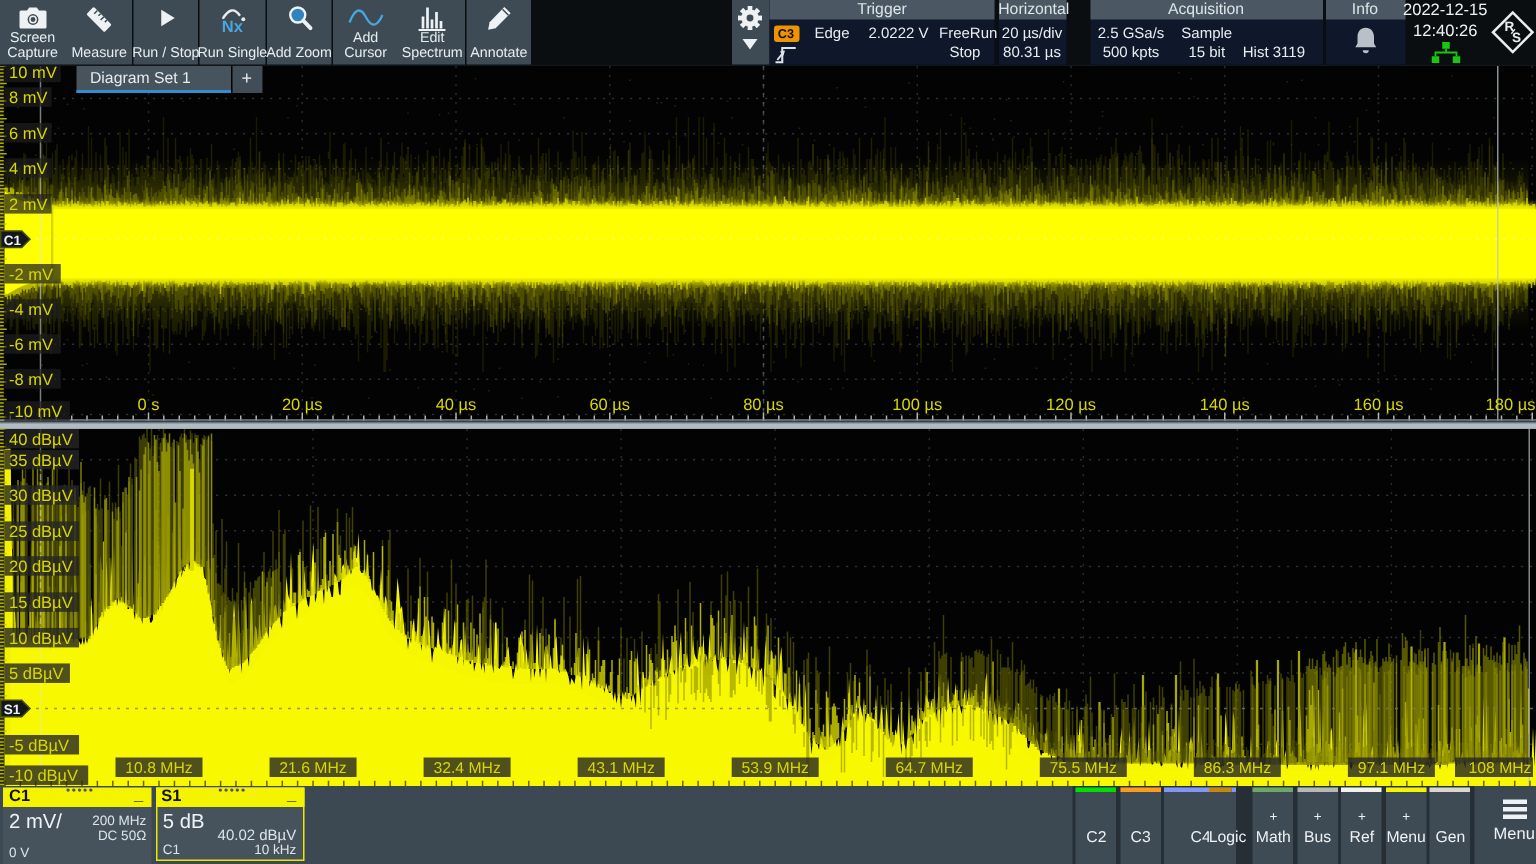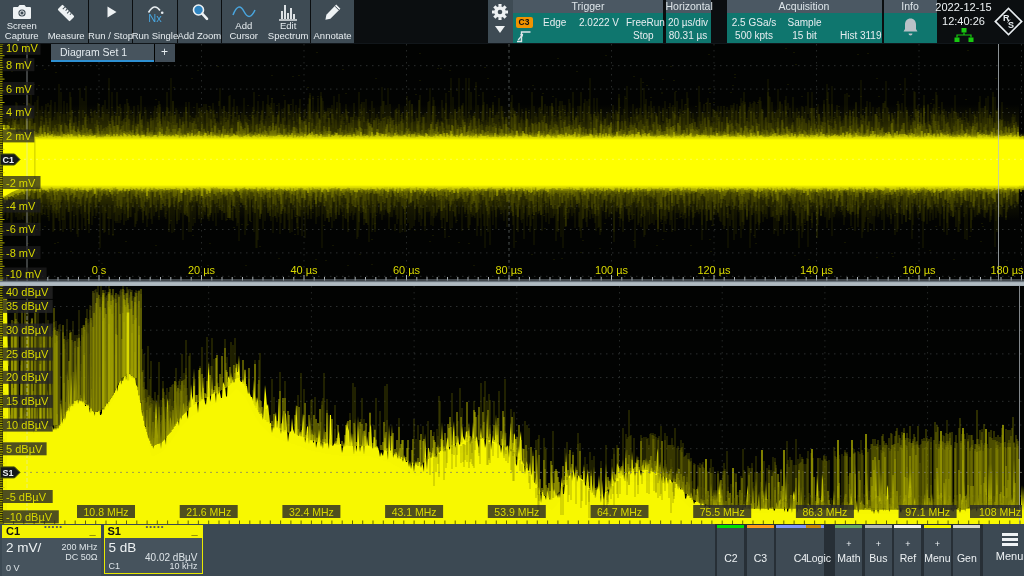--- a/index.html
+++ b/index.html
@@ -1,20 +1,20 @@
 <!DOCTYPE html>
 <html><head>
 <meta charset="utf-8">
 <style>
 *{margin:0;padding:0;box-sizing:border-box}
 html,body{width:1024px;height:576px;background:#07090b;overflow:hidden;font-family:"Liberation Sans",sans-serif}
 .abs{position:absolute}
 .tbbtn{position:absolute;top:0;height:43px;background:#3e4b54;color:#e7edf0;text-align:center}
 .tblbl{position:absolute;left:50%;transform:translateX(-50%);bottom:3px;font-size:9.5px;line-height:9.5px;color:#e7edf0;white-space:nowrap}
-.hdr{position:absolute;top:0;height:43px;background:#0f766e}
+.hdr{position:absolute;top:0;height:43px;background:#0f172a}
 .hdrcap{position:absolute;top:0;left:0;right:0;height:12.5px;background:#4b5863;color:#dde5e9;font-size:10.5px;text-align:center;line-height:12px}
 .hv{position:absolute;font-size:10px;color:#e7edf0;white-space:nowrap}
 .btn2{position:absolute;top:525px;height:51px;background:#3e4a54;color:#eef2f4;text-align:center}
 .stripe{position:absolute;top:0;left:0;right:0;height:3px}
 .b2lbl{position:absolute;left:0;right:0;font-size:10.5px;color:#eef2f4}
 </style>
 </head>
 <body>
 
 <div class="abs" style="left:0;top:0;width:1024px;height:43px;background:#0b0e10"></div>
@@ -41,21 +41,21 @@
   <svg class="abs" style="left:17px;top:6px" width="11" height="12" viewBox="0 0 11 12">
       <path d="M1.5 0.5l9 5.5-9 5.5Z" fill="#eef2f4"></path>
     </svg>
   <div class="tblbl">Run / Stop</div>
 </div>
 <div class="tbbtn" style="left:133.2px;width:43.5px">
   <svg class="abs" style="left:14px;top:2px" width="17" height="13" viewBox="0 0 17 13">
       <path d="M1.5 10.5 Q 7.5 0.5 13 8.5" fill="none" stroke="#e8edf0" stroke-width="1.6"></path>
       <circle cx="15.2" cy="10.8" r="1.3" fill="#e8edf0"></circle>
     </svg>
-  <div class="abs" style="left:0;right:0;top:12px;font-size:11px;font-weight:normal;color:#49a6df;text-align:center">Nx</div>
+  <div class="abs" style="left:0;right:0;top:12px;font-size:11px;font-weight:bold;color:#49a6df;text-align:center">Nx</div>
   <div class="tblbl">Run Single</div>
 </div>
 <div class="tbbtn" style="left:177.6px;width:43.5px">
   <svg class="abs" style="left:13px;top:3px" width="18" height="19" viewBox="0 0 18 19">
       <circle cx="7.5" cy="7" r="5" fill="#2f84c0" stroke="#eef2f4" stroke-width="1.6"></circle>
       <path d="M11.2 10.7 16 15.8" stroke="#eef2f4" stroke-width="2.6" stroke-linecap="round"></path>
     </svg>
   <div class="tblbl">Add Zoom</div>
 </div>
 <div class="tbbtn" style="left:222px;width:43.5px">
@@ -107,21 +107,21 @@
   <div class="hv" style="left:0;right:0;top:16.5px;text-align:center">20 µs/div</div>
   <div class="hv" style="left:0;right:0;top:30px;text-align:center">80.31 µs</div>
 </div>
 
 <div class="hdr" style="left:726.5px;width:155px">
   <div class="hdrcap">Acquisition</div>
   <div class="hv" style="left:0;top:16.5px;width:55px;text-align:center">2.5 GSa/s</div>
   <div class="hv" style="left:0;top:30px;width:55px;text-align:center">500 kpts</div>
   <div class="hv" style="left:52px;top:16.5px;width:52px;text-align:center">Sample</div>
   <div class="hv" style="left:52px;top:30px;width:52px;text-align:center">15 bit</div>
-  <div class="hv" style="left:102px;top:30px;width:53px;text-align:right">Hist 3119</div>
+  <div class="hv" style="left:102px;top:30px;width:53px;text-align:left">Hist 3119</div>
 </div>
 
 <div class="hdr" style="left:883.5px;width:53px">
   <div class="hdrcap">Info</div>
   <svg class="abs" style="left:18px;top:16px" width="17" height="22" viewBox="0 0 17 22">
       <path d="M8.5 2.5c3.4 0 5.5 2.6 5.5 6v4.5l1.5 2.5H1.5L3 13V8.5c0-3.4 2.1-6 5.5-6Z" fill="#b9c1c7"></path>
       <path d="M6.5 17.5a2 2 0 0 0 4 0Z" fill="#b9c1c7"></path>
     </svg>
 </div>
 

